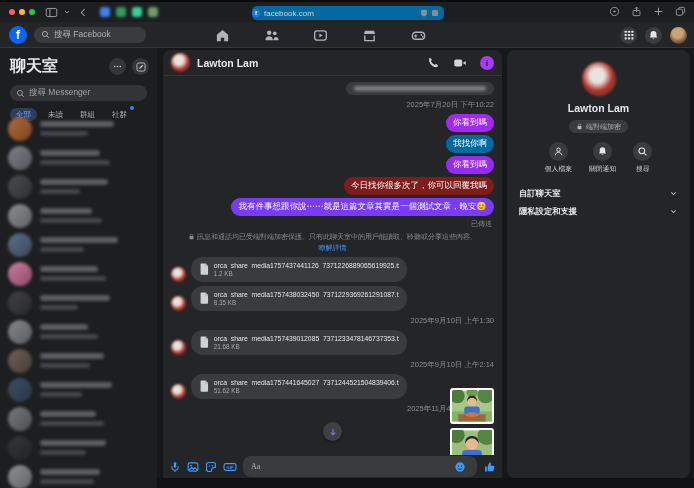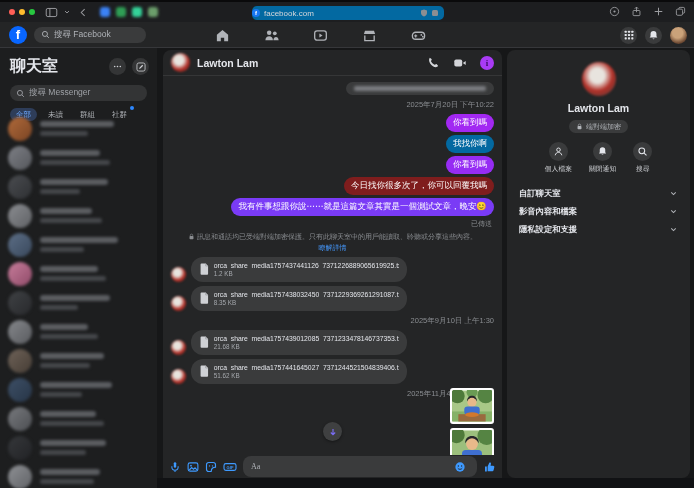--- a/index.html
+++ b/index.html
@@ -486,20 +486,21 @@
               <path d="M4 1h7l4 4v13a1.5 1.5 0 01-1.5 1.5h-9.5A1.5 1.5 0 012.5 18V2.5A1.5 1.5 0 014 1z" fill="#cfd1d5"></path>
               <path d="M11 1v4h4" fill="none" stroke="#9a9da2" stroke-width="1.2"></path>
             </svg>
           <div class="fmeta">
               <div class="fname">orca_share_media1757439012085_7371233478146737353.txt</div>
               <div class="fsize">21.68 KB</div>
             </div>
         </div>
       </div>
 
+      <div class="time">2025年9月10日 上午2:14</div>
       <div class="frow">
         <div class="favatar"></div>
         <div class="fpill">
           <svg width="10" height="12" viewBox="0 0 16 20">
               <path d="M4 1h7l4 4v13a1.5 1.5 0 01-1.5 1.5h-9.5A1.5 1.5 0 012.5 18V2.5A1.5 1.5 0 014 1z" fill="#cfd1d5"></path>
               <path d="M11 1v4h4" fill="none" stroke="#9a9da2" stroke-width="1.2"></path>
             </svg>
           <div class="fmeta">
               <div class="fname">orca_share_media1757441645027_7371244521504839406.txt</div>
               <div class="fsize">51.62 KB</div>
@@ -617,26 +618,20 @@
       </div>
     </div>
     <div class="ip-sections">
       <div class="ip-row">
         <span>自訂聊天室</span>
         <svg class="chev" width="9" height="9" viewBox="0 0 16 16">
             <path d="M4 6l4 4 4-4" fill="none" stroke="currentColor" stroke-width="1.8"></path>
           </svg>
       </div>
       <div class="ip-row">
-        <span>影音內容和檔案</span>
-        <svg class="chev" width="9" height="9" viewBox="0 0 16 16">
-            <path d="M4 6l4 4 4-4" fill="none" stroke="currentColor" stroke-width="1.8"></path>
-          </svg>
-      </div>
-      <div class="ip-row">
         <span>隱私設定和支援</span>
         <svg class="chev" width="9" height="9" viewBox="0 0 16 16">
             <path d="M4 6l4 4 4-4" fill="none" stroke="currentColor" stroke-width="1.8"></path>
           </svg>
       </div>
     </div>
   </div>
 
   <div class="bottom-strip"></div>
 

